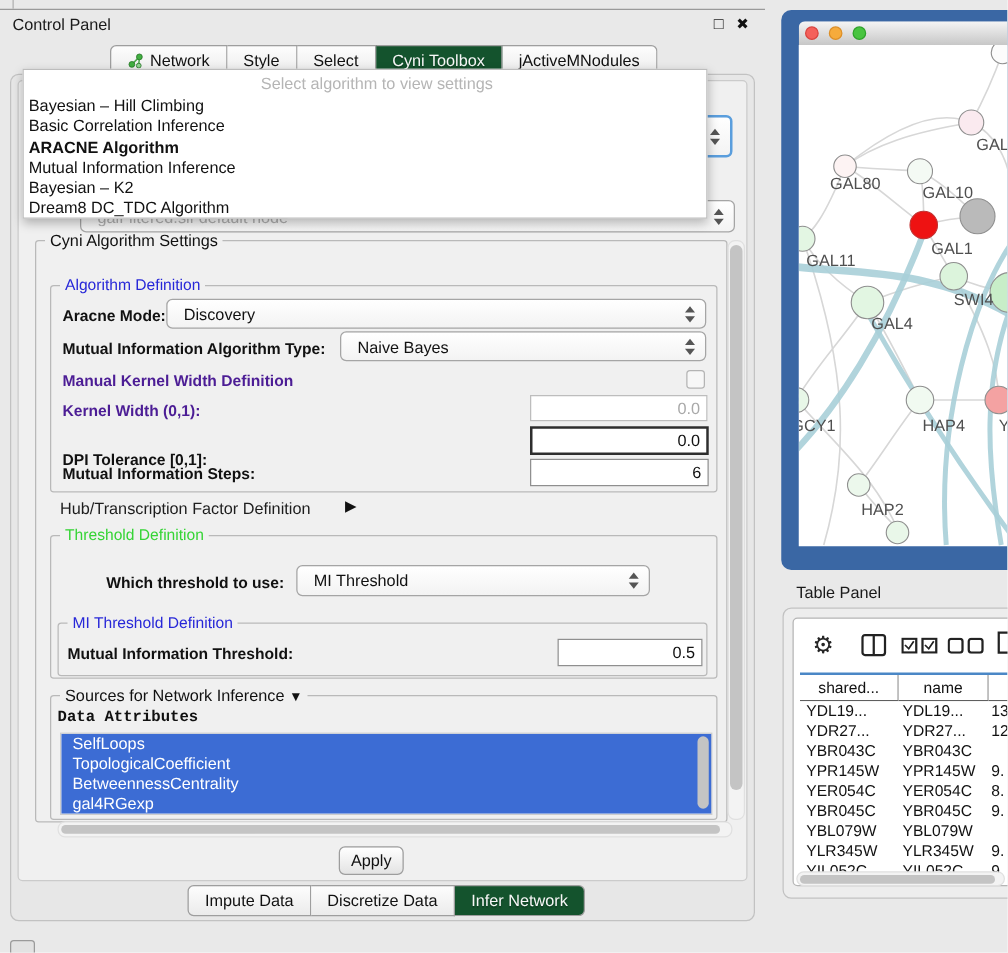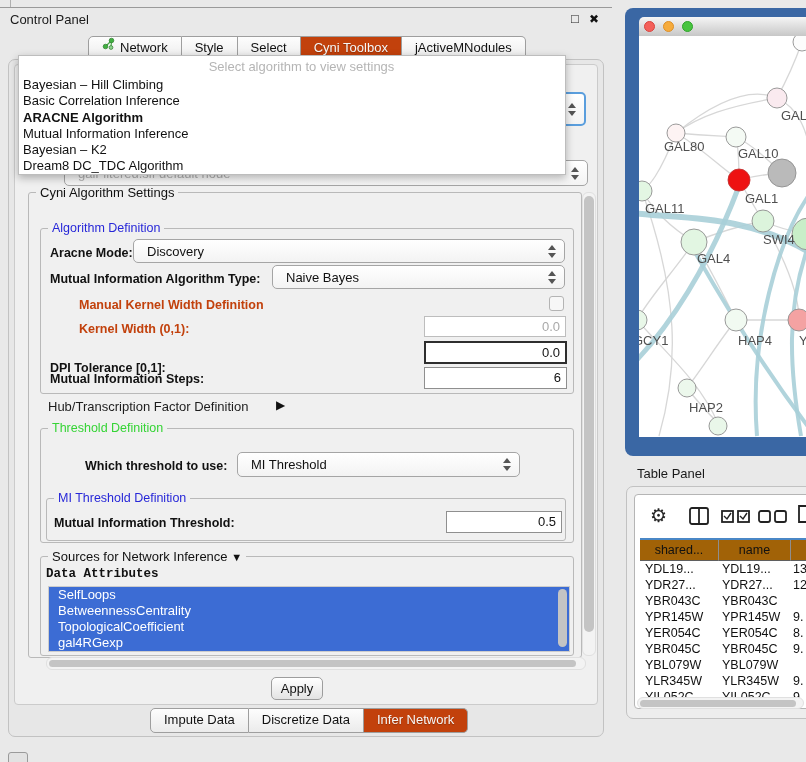--- a/index.html
+++ b/index.html
@@ -1,20 +1,20 @@
 <!DOCTYPE html>
 <html><head>
 <meta charset="utf-8">
 <style>
   html,body{margin:0;padding:0;}
   #root{position:relative;width:806px;height:762px;background:#e9e9e9;overflow:hidden;
         font-family:"Liberation Sans",sans-serif;font-size:13px;color:#111;}
   .abs{position:absolute;}
   .b{font-weight:bold;}
-  .dis{color:#c2410c;margin-left:29px;}
+  .dis{color:#4c1d95;}
   
   .outer-panel{background:#e7e7e7;border:1px solid #c2c2c2;border-radius:7px;}
   .inner-panel{background:#f0f0f0;border:1px solid #cbcbcb;border-radius:4px;}
   
   .fs{border:1px solid #b9b9b9;border-radius:3px;}
   .fs-t{position:absolute;top:-8px;left:7px;background:#f0f0f0;padding:0 4px;font-size:12.5px;white-space:nowrap;}
   .t-blue{color:#2727d8;}
   .t-green{color:#35d435;}
   
   .combo{position:absolute;background:linear-gradient(#ffffff,#f3f3f3);border:1px solid #a5a5a5;
@@ -27,24 +27,24 @@
   
   .tf{position:absolute;background:#fff;border:1px solid #8f8f8f;box-sizing:border-box;
       text-align:right;padding:2px 5px 0 2px;overflow:hidden;}
   .tf.focus{border:2px solid #2e2e2e;}
   .tf.disabled{border:1px solid #bdbdbd;color:#a9a9a9;}
   
   .cb{position:absolute;width:13px;height:13px;border:1px solid #b4b4b4;border-radius:3px;background:#f7f7f7;}
   
   .tabs{position:absolute;display:flex;height:23px;}
   .tab{height:23px;line-height:22px;padding:0 13px;background:linear-gradient(#fdfdfd,#ebebeb);
-       border:1px solid #9e9e9e;border-left:none;white-space:nowrap;display:flex;align-items:flex-start;gap:5px;}
+       border:1px solid #9e9e9e;border-left:none;white-space:nowrap;display:flex;align-items:center;gap:5px;}
   .tab:first-child{border-left:1px solid #9e9e9e;border-radius:5px 0 0 5px;}
   .tab:last-child{border-radius:0 5px 5px 0;}
-  .tab.active{background:#c2410c;color:#f7f7f7;text-shadow:0 1px 1px rgba(0,0,0,.25);}
+  .tab.active{background:#14532d;color:#f7f7f7;text-shadow:0 1px 1px rgba(0,0,0,.25);}
   
   #algo-popup{background:#fff;border:1px solid #bdbdbd;box-shadow:0 3px 8px rgba(0,0,0,.28);z-index:50;}
   #algo-popup .ph{text-align:center;color:#b5b5b5;padding-top:3px;height:18px;margin-left:19px;}
   #algo-popup .it{padding-left:4px;height:16.3px;line-height:16.3px;white-space:nowrap;}
   
   .sel-list{background:#3c6cd4;color:#fff;}
   .sel-list div{height:16px;line-height:16px;padding-left:9px;white-space:nowrap;}
   
   .sb-track{position:absolute;background:#f3f3f3;border:1px solid #e0e0e0;border-radius:6px;box-sizing:border-box;}
   .sb-thumb{position:absolute;background:#c4c4c4;border-radius:5px;}
@@ -54,21 +54,21 @@
   
   #net-frame{position:absolute;left:625px;top:8px;width:181px;height:448px;background:#3a67a4;
              border-radius:8px 0 0 8px;}
   #net-titlebar{position:absolute;left:639px;top:17px;width:167px;height:19px;
                 background:linear-gradient(#f5f5f5,#c7c7c7);border-bottom:1px solid #8f8f8f;border-radius:5px 0 0 0;}
   .light{position:absolute;top:4px;width:11px;height:11px;border-radius:50%;box-sizing:border-box;}
   #net-canvas{position:absolute;left:639px;top:36px;width:167px;height:401px;background:#fff;overflow:hidden;}
   #net-canvas svg{display:block;}
   .nlabel{font-size:13px;fill:#4f4f4f;}
   
-  .th-cell{position:absolute;background:#a16207;border-right:1px solid #8e8e8e;border-bottom:1px solid #5f5f5f;
+  .th-cell{position:absolute;background:#ffffff;border-right:1px solid #8e8e8e;border-bottom:1px solid #5f5f5f;
            box-sizing:border-box;text-align:center;line-height:20px;height:21px;font-size:12.5px;overflow:hidden;}
   .trow{position:absolute;left:0;width:170px;height:16px;font-size:12.5px;white-space:nowrap;}
   .trow span{position:absolute;top:1px;}
   .c1{left:5px;} .c2{left:82px;} .c3{left:153px;}
   .icon-sq{stroke:#222;fill:none;stroke-width:1.8;}
 </style>
 </head>
 <body>
 <div id="root">
 
@@ -193,22 +193,22 @@
   <div class="abs fs" style="left:40px;top:556px;width:532px;height:98px;">
     <span class="fs-t" style="font-size:13px;">
       <span>Sources for Network Inference</span>
       <span style="font-size:11px;">▼</span>
     </span>
   </div>
   <div class="abs b" style="left:46px;top:567px;font-size:12.5px;font-family:Liberation Mono, monospace;">Data Attributes</div>
   <div class="abs" style="left:48px;top:586px;width:522px;height:66px;background:#fff;border:1px solid #ccc;box-sizing:border-box;overflow:hidden;">
     <div class="sel-list" style="position:absolute;left:0;top:0;width:549px;height:64px;">
       <div>SelfLoops</div>
+      <div>TopologicalCoefficient</div>
       <div>BetweennessCentrality</div>
-      <div>TopologicalCoefficient</div>
       <div>gal4RGexp</div>
     </div>
     <div class="sb-thumb" style="left:509px;top:2px;width:9px;height:58px;"></div>
   </div>
 
   <button class="push-btn" style="left:271px;top:677px;width:52px;height:23px;">Apply</button>
 
   <div class="tabs" style="left:150px;top:708px;">
     <div class="tab">
           <span>Impute Data</span>

